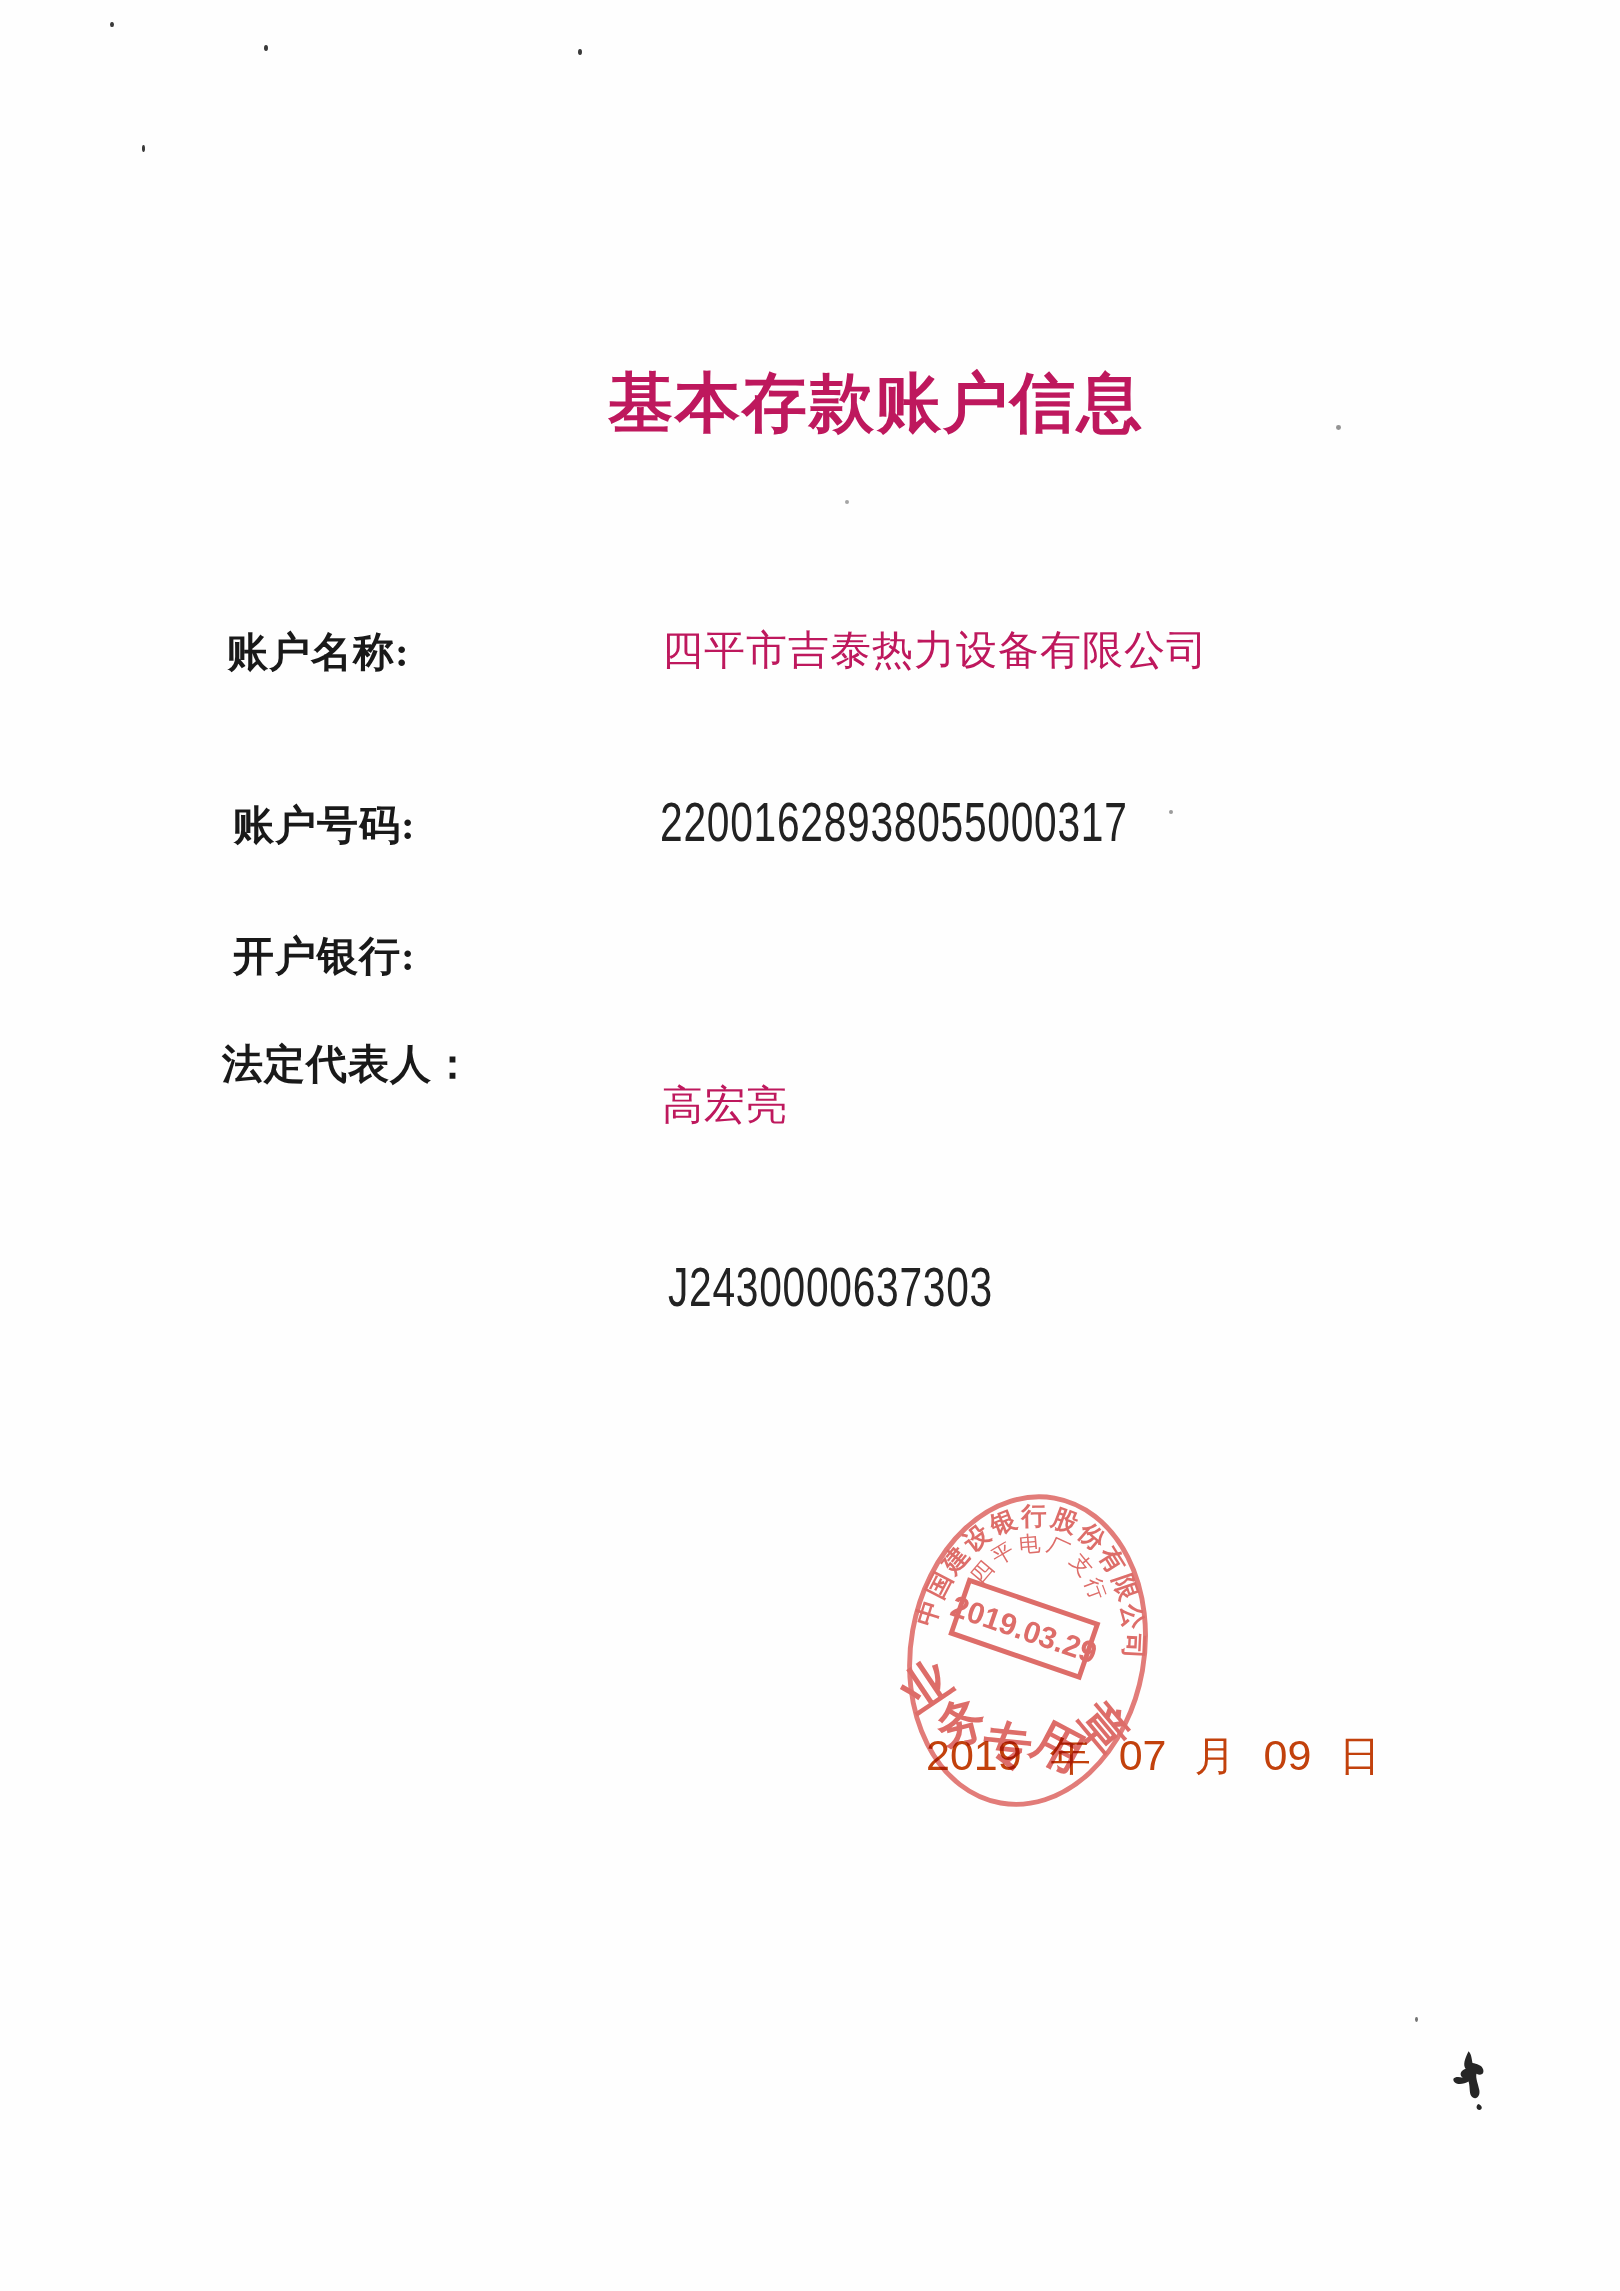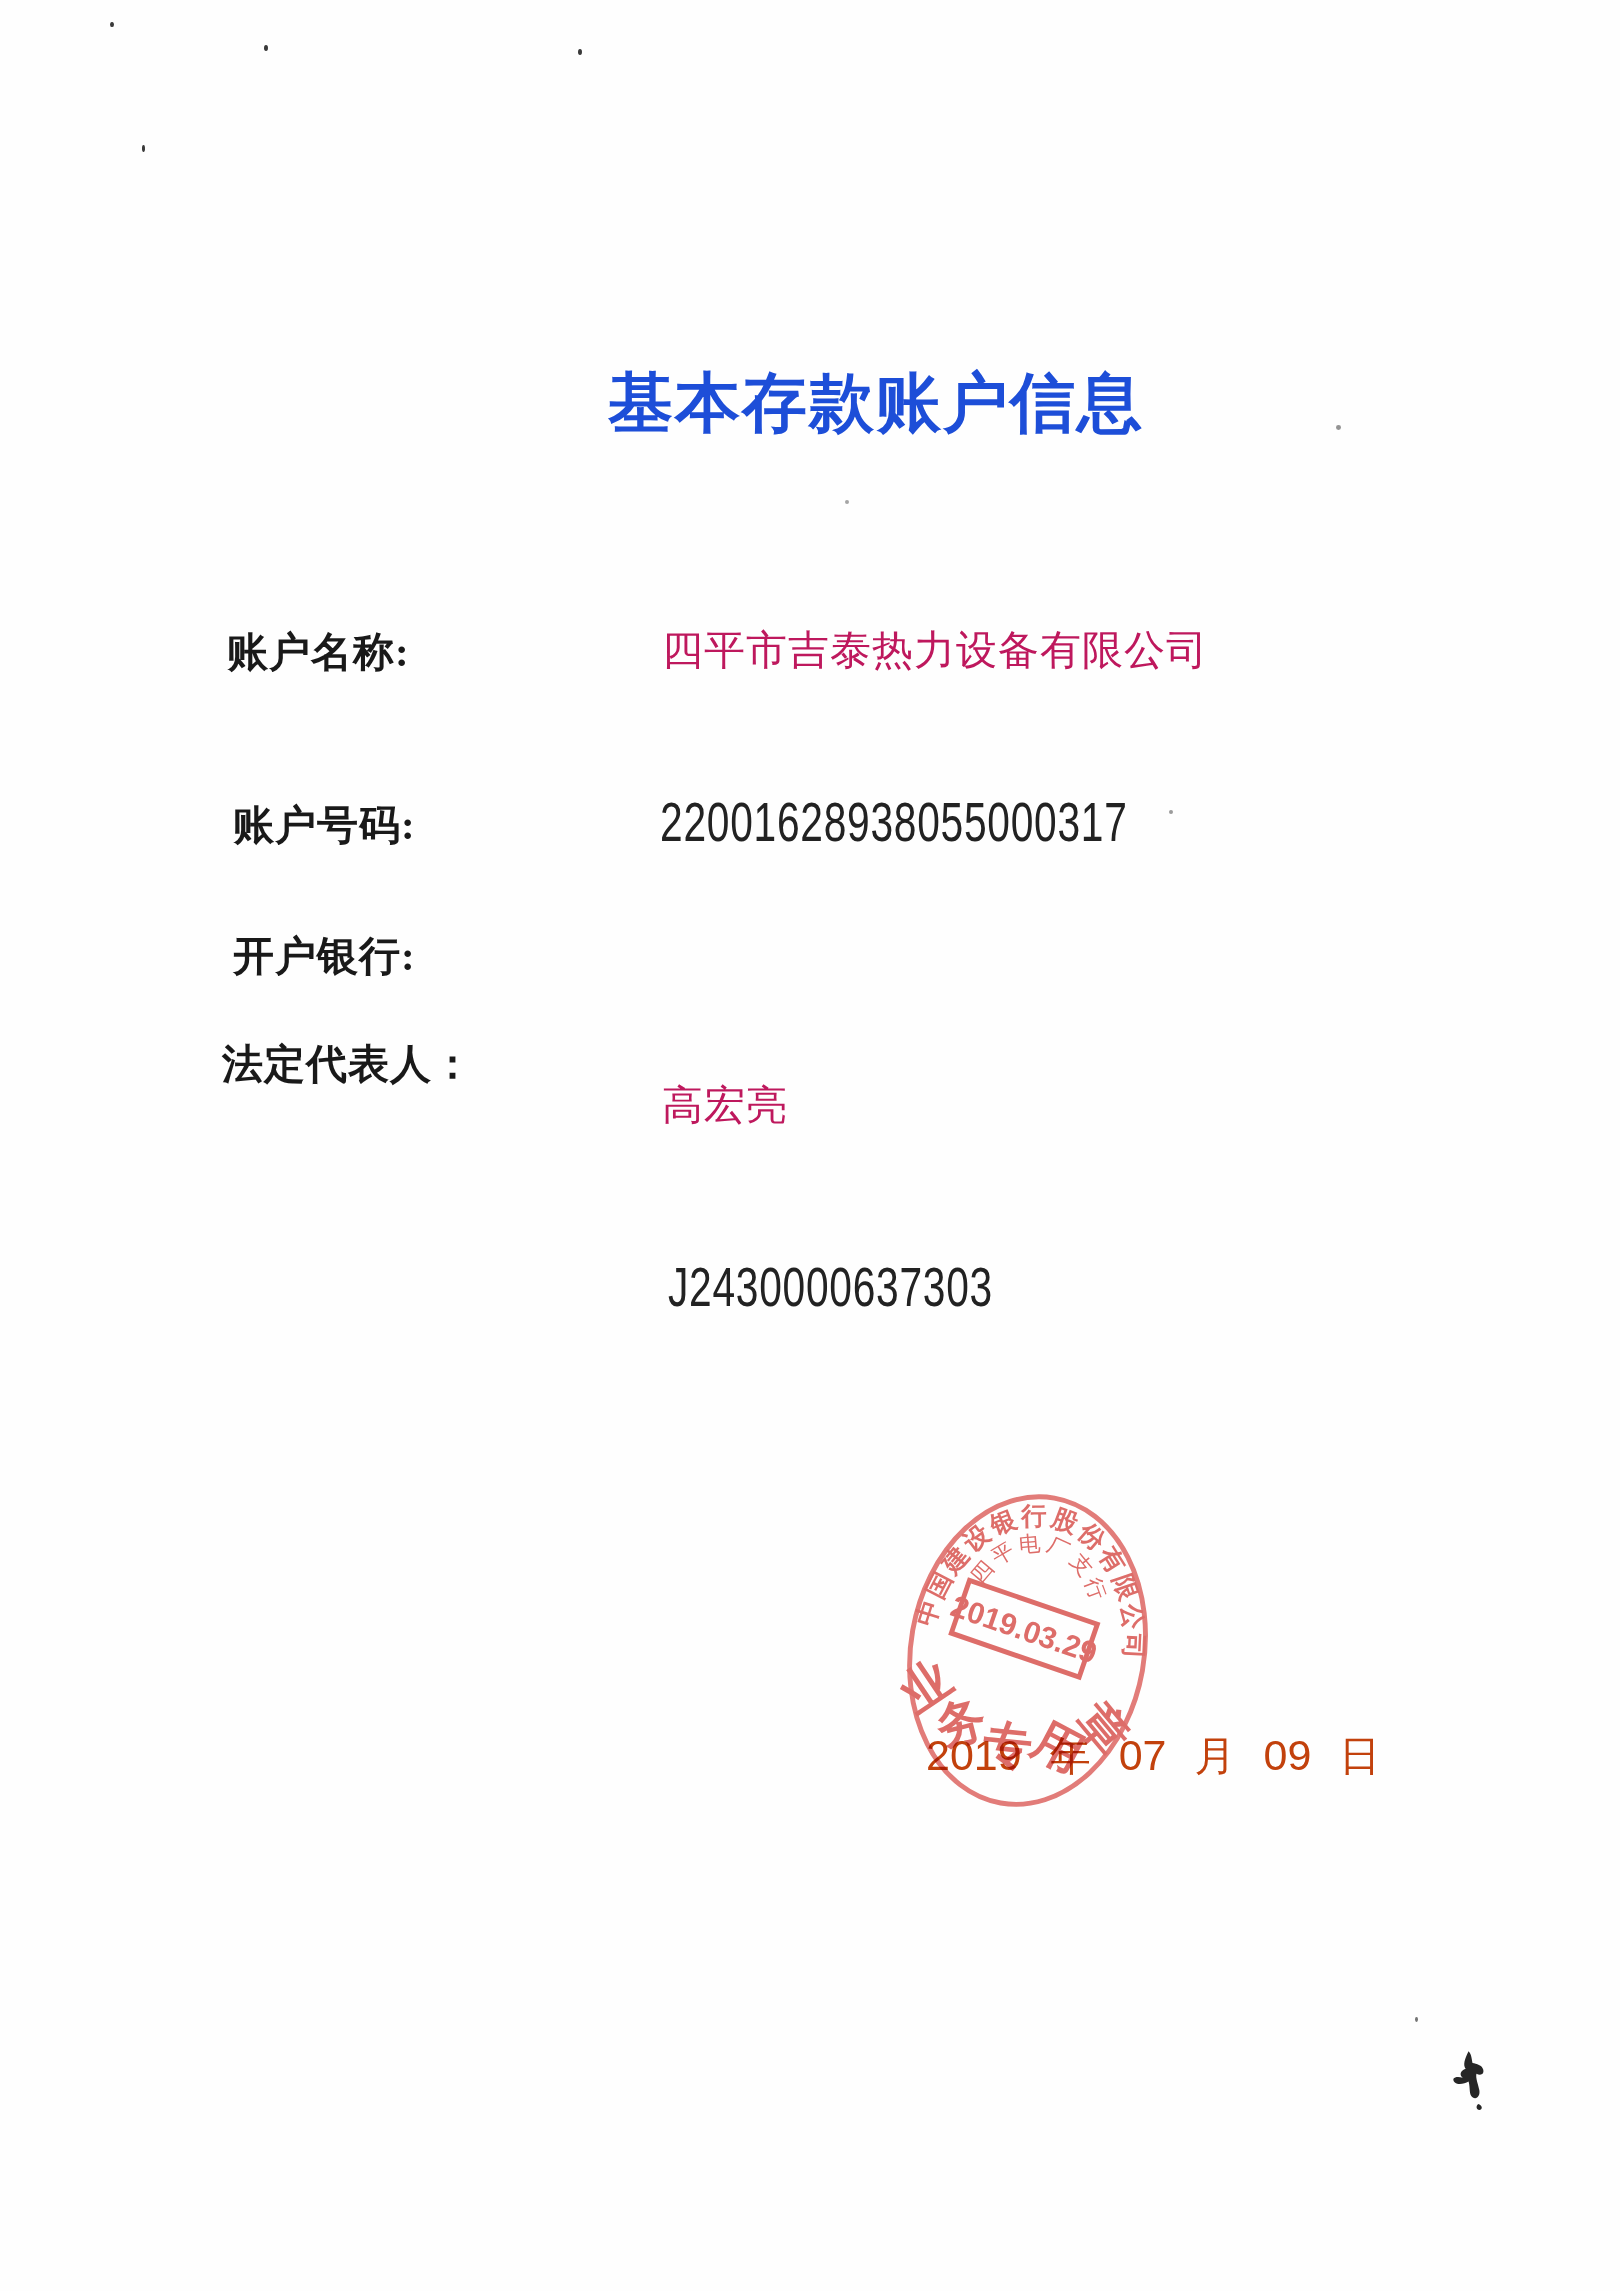--- a/index.html
+++ b/index.html
@@ -7,21 +7,21 @@
     position:relative;
     width:1620px;height:2292px;
     background:#fefefe;
     overflow:hidden;
     font-family:"Liberation Serif","DejaVu Serif",serif;
     color:#1c1c1c;
   }
   .title{
     position:absolute;left:608px;top:359px;
     font-size:65px;font-weight:700;letter-spacing:2px;
-    color:#1d4ed8;white-space:nowrap;
+    color:#be185d;white-space:nowrap;
   }
   .row{position:absolute;white-space:nowrap;}
   .flabel{
     font-size:41px;font-weight:600;color:#191919;letter-spacing:1px;
   }
   .fvalue-cjk{
     font-size:41px;font-weight:400;color:#be185d;letter-spacing:1px;
   }
   .fvalue-num{
     font-family:"Liberation Sans","DejaVu Sans",sans-serif;

